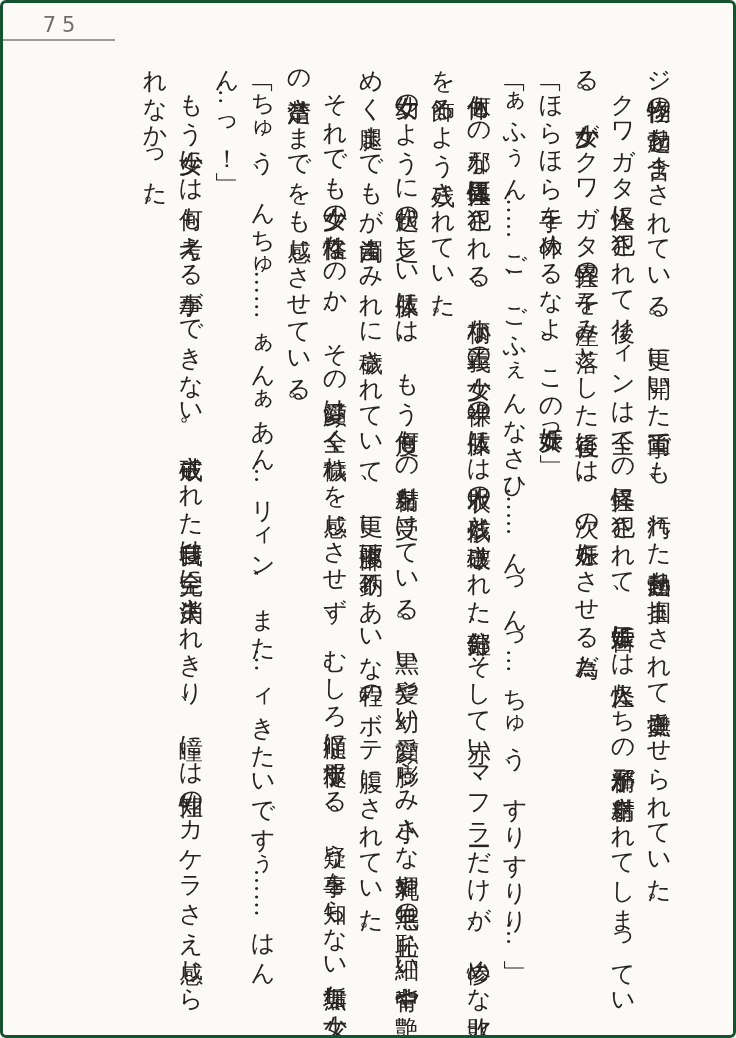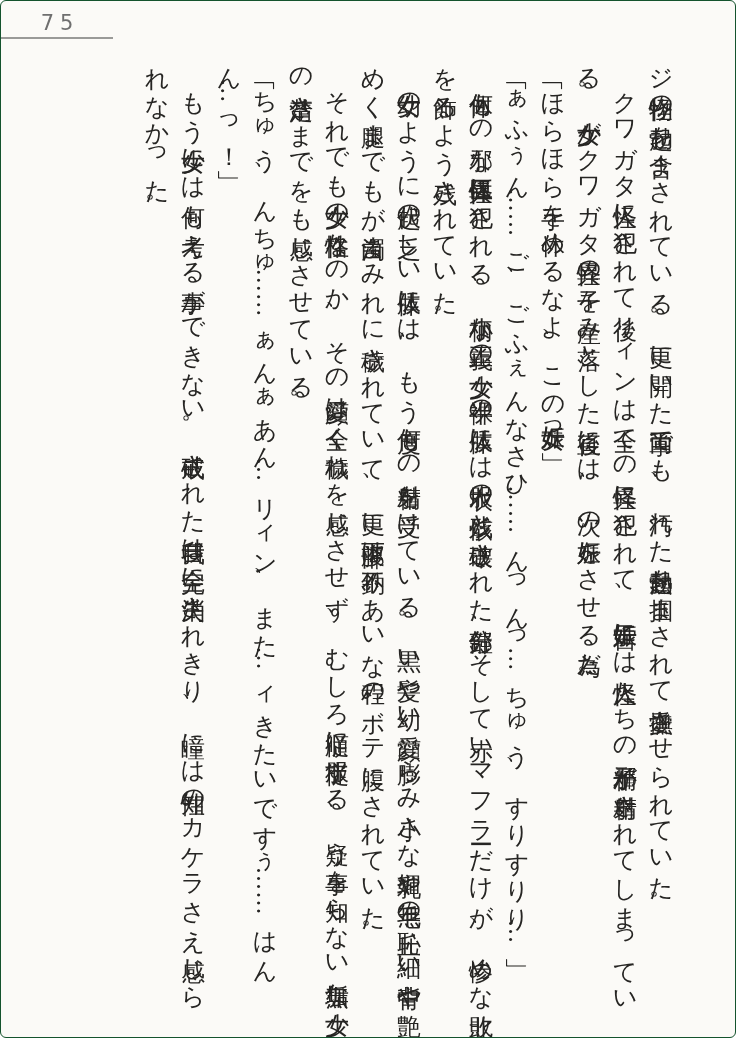--- a/index.html
+++ b/index.html
@@ -6,21 +6,21 @@
     margin: 0;
     padding: 0;
     background: #ffffff;
   }
   .page {
     position: relative;
     width: 736px;
     height: 1038px;
     box-sizing: border-box;
     background: #fbfaf7;
-    border: 1px solid #14532d;
+    border: 3px solid #14532d;
     border-radius: 6px;
     overflow: hidden;
     font-family: "DejaVu Serif", "Liberation Serif", serif;
   }
   
   .folio {
     position: absolute;
     top: 10px;
     left: 0;
     width: 112px;

